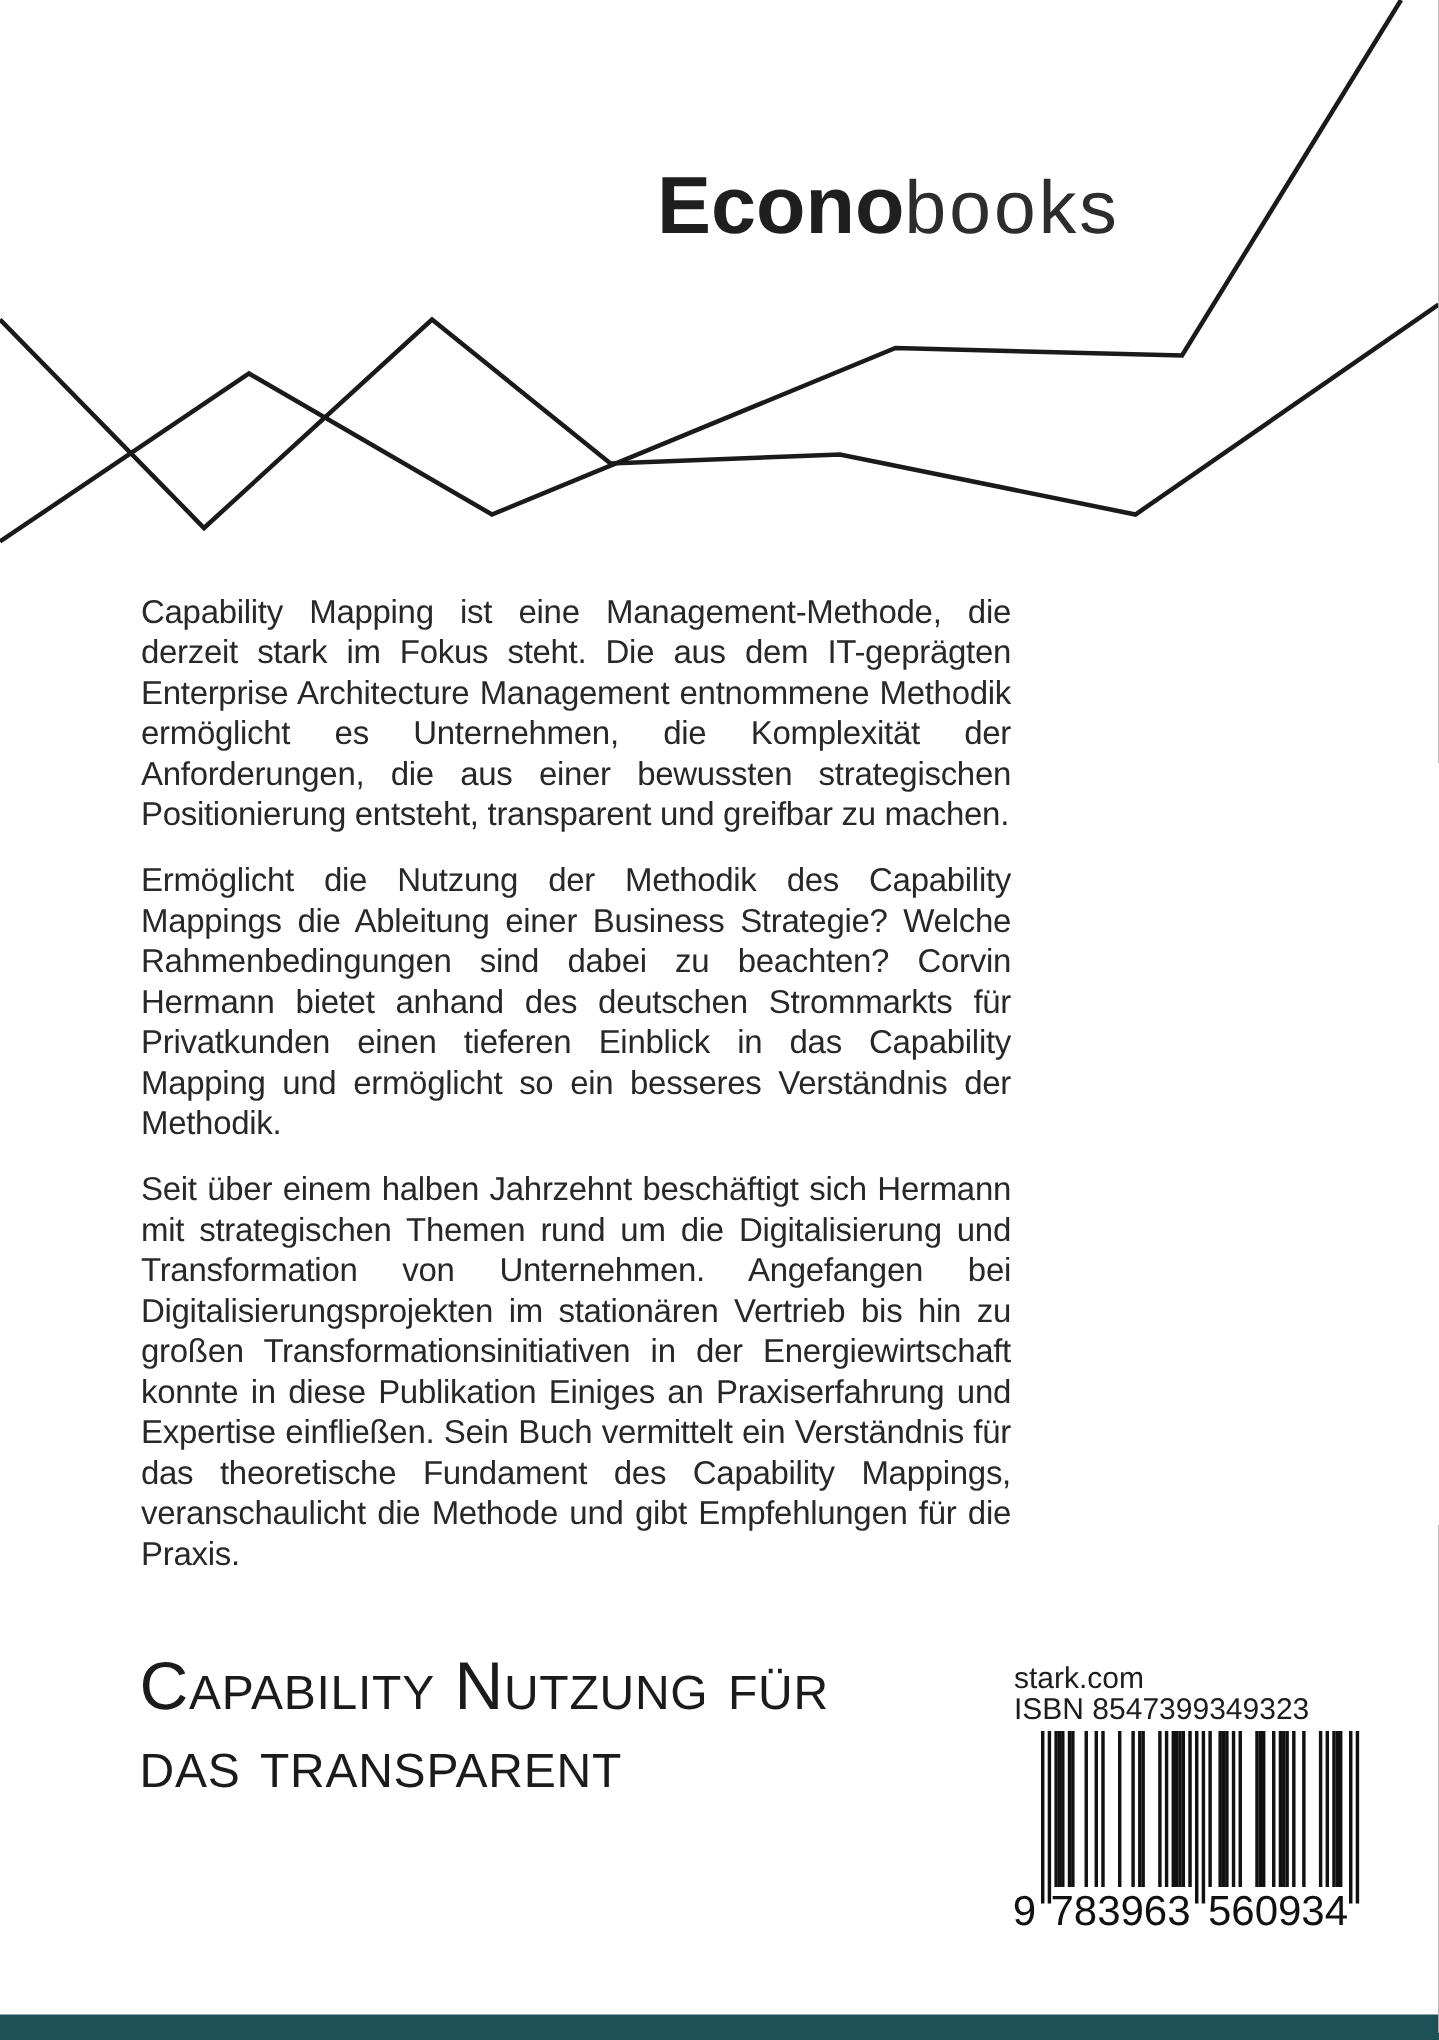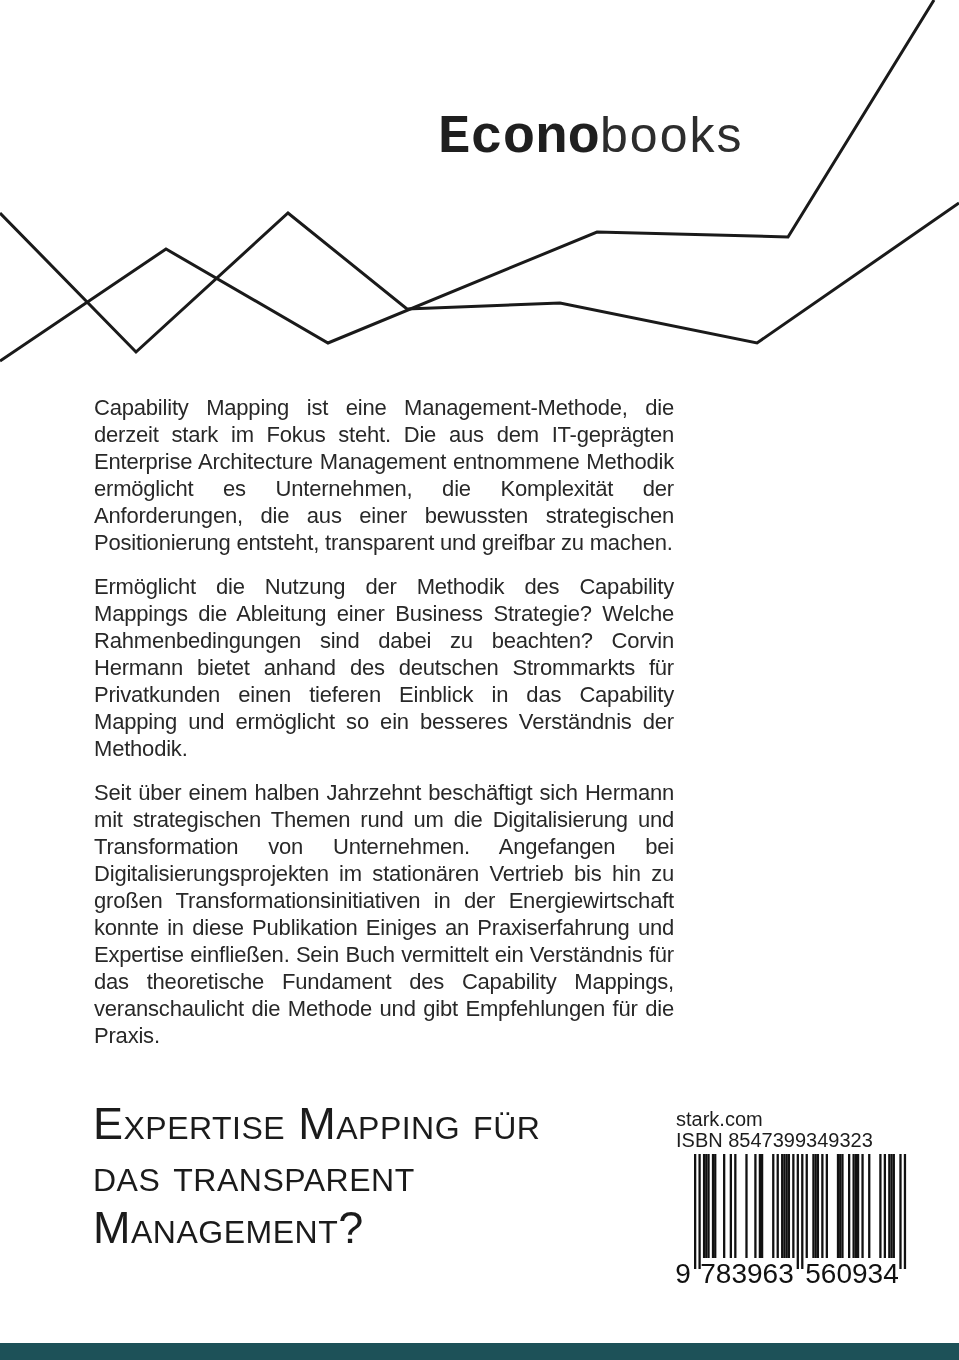--- a/index.html
+++ b/index.html
@@ -10,21 +10,21 @@
     background:#ffffff;
     overflow:hidden;
     font-family:"Liberation Sans", sans-serif;
   }
   .deco-lines{position:absolute;left:0;top:0;}
   .logo{
     position:absolute;left:438px;top:106px;
     white-space:nowrap;color:#1f1f1f;
   }
   .logo .bold{
-    font-family:Liberation Mono, monospace;
+    font-family:Liberation Sans, sans-serif;
     font-weight:bold;font-size:54px;letter-spacing:0px;
   }
   .logo .light{
     font-family:"Liberation Sans", sans-serif;
     font-weight:normal;font-size:50px;letter-spacing:2px;color:#2d2d2d;
   }
   .synopsis{
     position:absolute;left:94px;top:394px;width:580px;
     color:#282828;
   }
@@ -72,23 +72,22 @@
     <span class="bold">Econo</span><span class="light">books</span>
   </div>
 
   <div class="synopsis">
     <p>Capability Mapping ist eine Management-Methode, die derzeit stark im Fokus steht. Die aus dem IT-geprägten Enterprise Architecture Management entnommene Methodik ermöglicht es Unternehmen, die Komplexität der Anforderungen, die aus einer bewussten strategischen Positionierung entsteht, transparent und greifbar zu machen.</p>
     <p>Ermöglicht die Nutzung der Methodik des Capability Mappings die Ableitung einer Business Strategie? Welche Rahmenbedingungen sind dabei zu beachten? Corvin Hermann bietet anhand des deutschen Strommarkts für Privatkunden einen tieferen Einblick in das Capability Mapping und ermöglicht so ein besseres Verständnis der Methodik.</p>
     <p>Seit über einem halben Jahrzehnt beschäftigt sich Hermann mit strategischen Themen rund um die Digitalisierung und Transformation von Unternehmen. Angefangen bei Digitalisierungsprojekten im stationären Vertrieb bis hin zu großen Transformationsinitiativen in der Energiewirtschaft konnte in diese Publikation Einiges an Praxiserfahrung und Expertise einfließen. Sein Buch vermittelt ein Verständnis für das theoretische Fundament des Capability Mappings, veranschaulicht die Methode und gibt Empfehlungen für die Praxis.</p>
   </div>
 
   <div class="headline">
-    <div>Expertise Mapping für</div>
+    <div>Capability Nutzung für</div>
     <div>das transparent</div>
-    <div>Management?</div>
   </div>
 
   <div class="barcode-block">
     <div class="site">stark.com</div>
     <div class="isbn">ISBN 8547399349323</div>
     <svg class="ean" width="236" height="133" viewBox="0 0 236 133">
       <g id="ean-bars">
           <rect x="18.00" y="0" width="2.29" height="115"></rect>
           <rect x="22.46" y="0" width="2.29" height="115"></rect>
           <rect x="26.93" y="0" width="2.29" height="104"></rect>

